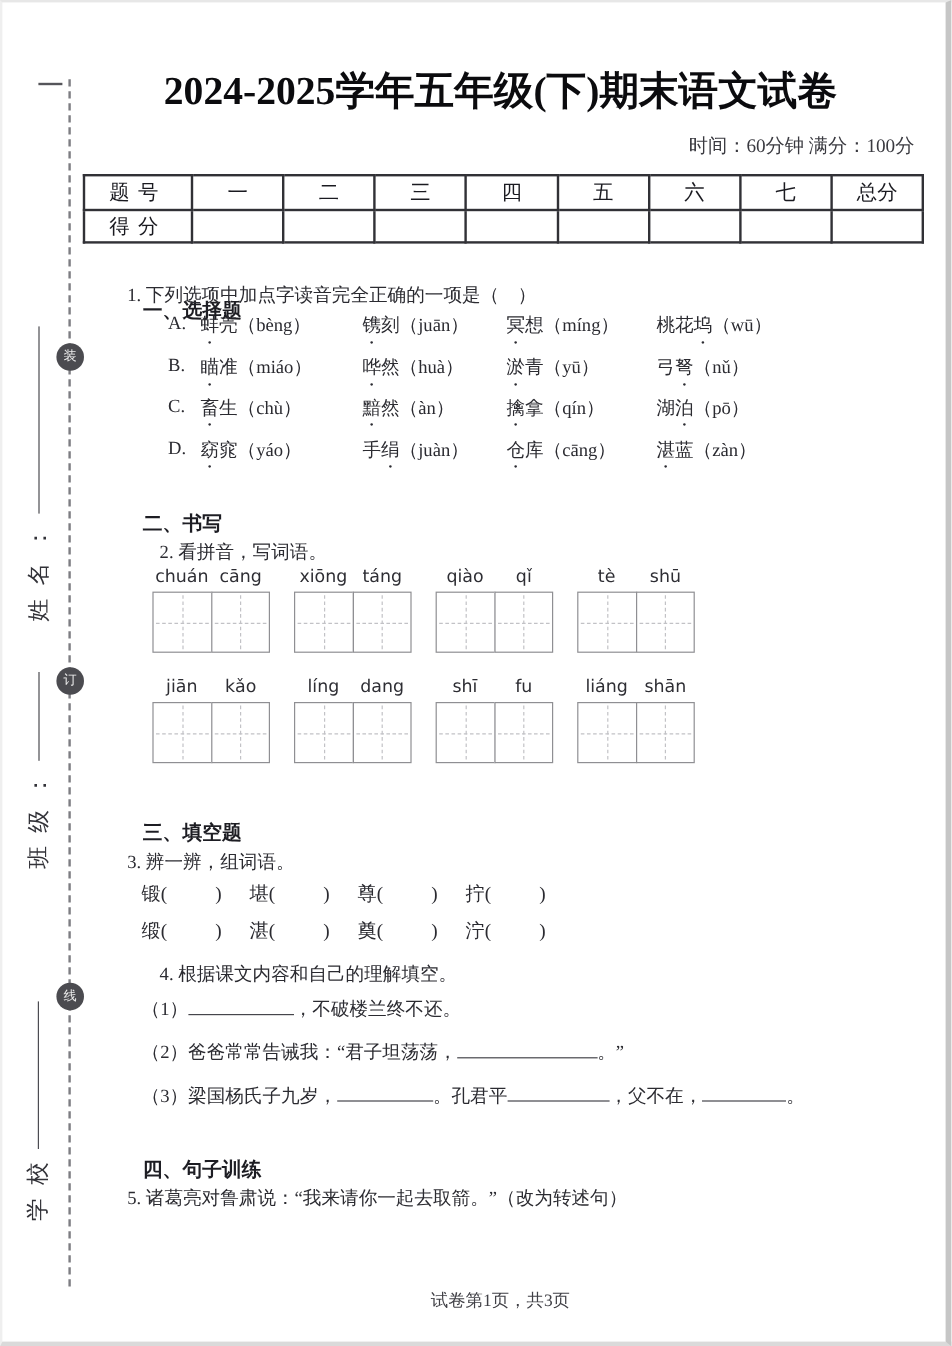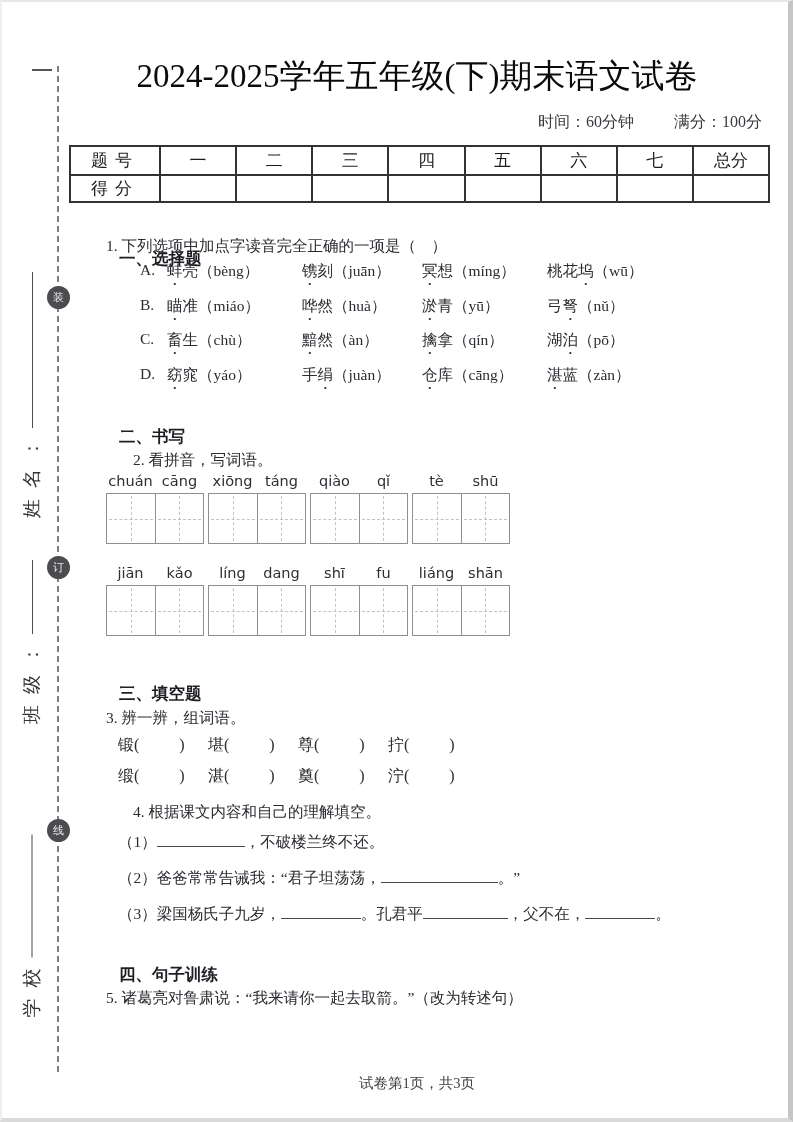--- a/index.html
+++ b/index.html
@@ -22,23 +22,23 @@
   }
   .seal-1{top:284px;} .seal-2{top:554px;} .seal-3{top:817px;}
   .vgroup{height:22px;display:flex;align-items:center;font-size:19px;color:#323238;transform:rotate(-90deg);}
   .vg-name{width:246px;left:-93px;top:382px;}
   .vg-class{width:164px;left:-52px;top:629px;}
   .vg-school{width:183px;left:-62px;top:913px;}
   .vlabel{letter-spacing:11px;white-space:nowrap;}
   .vline{flex:1;height:0;border-top:1.5px solid #4c4c52;}
 
   
-  .title{top:52px;left:70px;width:690px;text-align:center;font-size:33px;font-weight:normal;color:#0b0b0e;}
+  .title{top:52px;left:70px;width:690px;text-align:center;font-size:33px;font-weight:bold;color:#0b0b0e;}
   .meta{top:110px;left:70px;width:690px;text-align:right;font-size:16px;color:#3a3a40;}
-  .meta .m-gap{margin-left:36px;}
+  .meta .m-gap{}
 
   
   .score{top:143px;left:67px;width:701px;border-collapse:collapse;table-layout:fixed;font-size:17px;color:#1a1a20;}
   .score td{border:2px solid #313136;text-align:center;padding:0;}
   .score tr.r1 td{height:27px;}
   .score tr.r2 td{height:25px;}
   .score td.rowlab{width:88px;letter-spacing:7px;margin-top:32px;}
 
   
   .sec-h{font-size:16.5px;font-weight:bold;color:#1d1d23;left:117px;}
@@ -51,21 +51,21 @@
   
   #q1-options{top:259px;left:138px;font-size:15.5px;}
   .opt-row{position:relative;height:34.5px;}
   .opt-row span.optabs{position:absolute;white-space:nowrap;}
   .opt-label{left:0;}
   .pos0{left:27px;} .pos1{left:162px;} .pos2{left:282px;} .pos3{left:407px;}
   .dotu{position:relative;}
   .dotu::after{content:"•";position:absolute;left:50%;transform:translateX(-50%);bottom:-10px;font-size:9px;color:#2b2b31;}
 
   
-  .pinrow{display:flex;gap:4px;left:104px;}
+  .pinrow{display:flex;gap:20px;left:125px;}
   #pinrow1{top:471px;} #pinrow2{top:563px;}
   .pin-group{width:98px;}
   .pin-labels{display:flex;height:20px;}
   .pin-label{flex:1;text-align:center;font-family:"DejaVu Sans","Liberation Sans",sans-serif;font-size:14.5px;color:#2e2e34;}
   .pin-cells{display:flex;}
   .pin-cell{position:relative;width:49px;height:49px;border:1px solid #8f8f93;margin-left:-1px;background:#fff;}
   .pin-cell:first-child{margin-left:0;}
   .pin-cell::before{content:"";position:absolute;top:2px;bottom:2px;left:50%;border-left:1px dashed #c2c2c6;}
   .pin-cell::after{content:"";position:absolute;left:2px;right:2px;top:50%;border-top:1px dashed #c2c2c6;}
 

